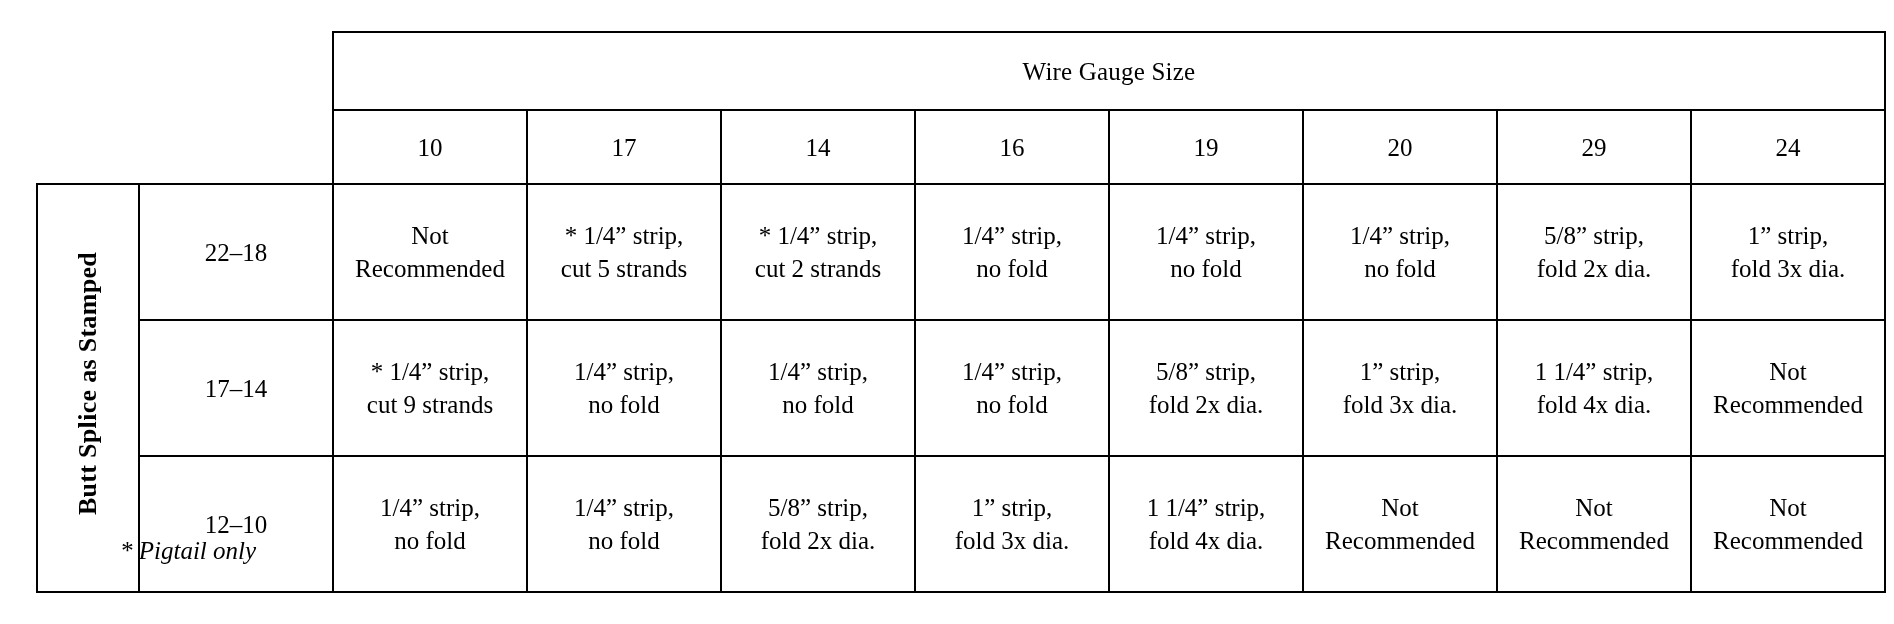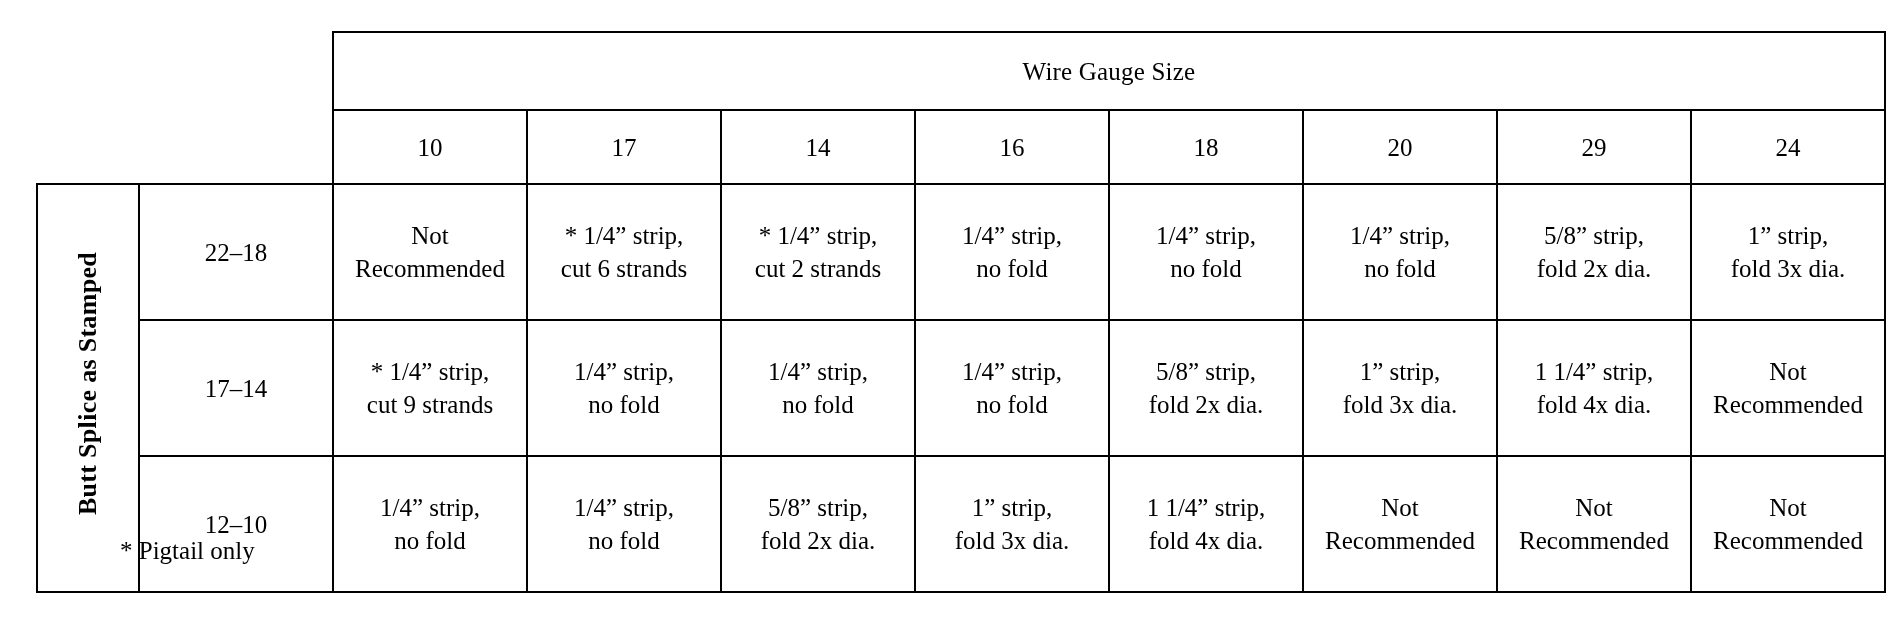--- a/index.html
+++ b/index.html
@@ -103,20 +103,21 @@
     display: block;
     white-space: nowrap;
   }
 
   .footnote {
     position: absolute;
     left: 120px;
     top: 537px;
     font-size: 25px;
     white-space: nowrap;
+    font-style: italic;
   }
 </style>
 </head>
 <body>
 
 <div class="page">
 
   <table class="wire-table">
     <tbody>
 
@@ -126,38 +127,38 @@
         <td class="group-title" colspan="8">Wire Gauge Size</td>
       </tr>
 
       <tr>
         <td class="corner-blank"></td>
         <td class="corner-blank2"></td>
         <td class="gauge-head">10</td>
         <td class="gauge-head">17</td>
         <td class="gauge-head">14</td>
         <td class="gauge-head">16</td>
-        <td class="gauge-head">18</td>
+        <td class="gauge-head">19</td>
         <td class="gauge-head">20</td>
         <td class="gauge-head">29</td>
         <td class="gauge-head">24</td>
       </tr>
 
       <tr>
         <td class="side-label" rowspan="3">
           <span class="side-label-inner">Butt Splice as Stamped</span>
         </td>
         <td class="row-head">22–18</td>
         <td class="data-cell">
           <span class="l1">Not</span>
           <span class="l2">Recommended</span>
         </td>
         <td class="data-cell">
           <span class="l1">* 1/4” strip,</span>
-          <span class="l2">cut 6 strands</span>
+          <span class="l2">cut 5 strands</span>
         </td>
         <td class="data-cell">
           <span class="l1">* 1/4” strip,</span>
           <span class="l2">cut 2 strands</span>
         </td>
         <td class="data-cell">
           <span class="l1">1/4” strip,</span>
           <span class="l2">no fold</span>
         </td>
         <td class="data-cell">

